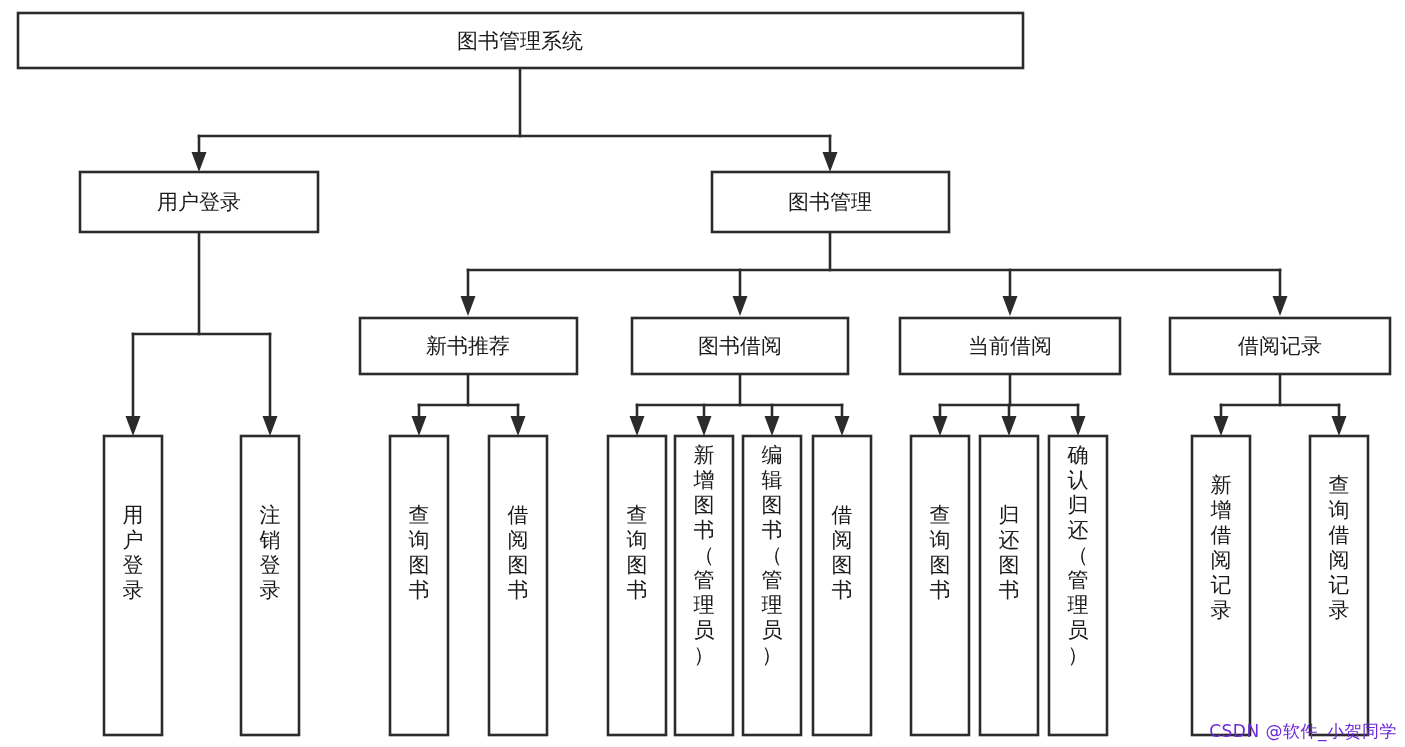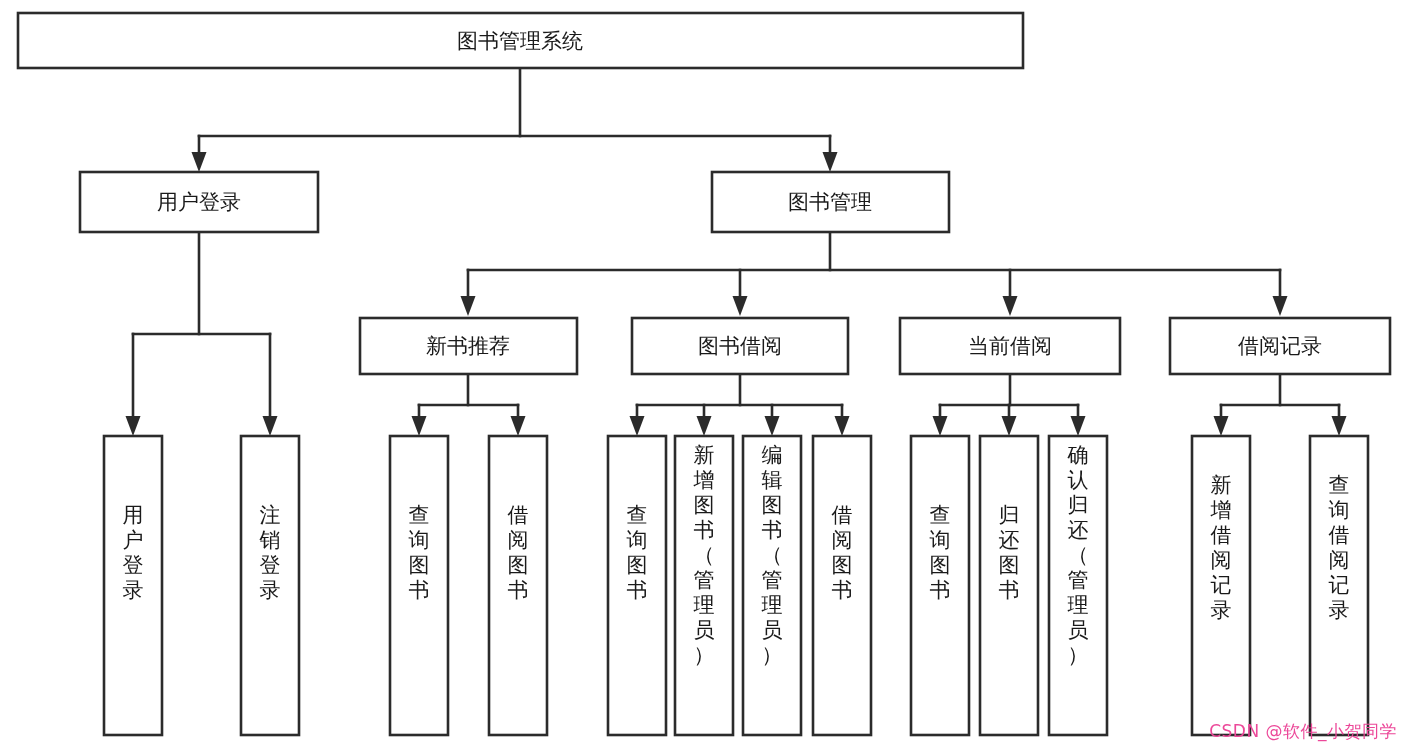--- a/index.html
+++ b/index.html
@@ -53,21 +53,21 @@
     font-size: 21px;
     fill: #1a1a1a;
     text-anchor: middle;
   }
   .watermark {
     position: absolute;
     right: 8px;
     bottom: 4px;
     font-family: "DejaVu Sans", "Liberation Sans", sans-serif;
     font-size: 17px;
-    color: #ec4899;
+    color: #6d28d9;
     letter-spacing: 0.5px;
     white-space: nowrap;
     user-select: none;
   }
 </style>
 </head>
 <body>
 
 <div id="diagram-root">
 

